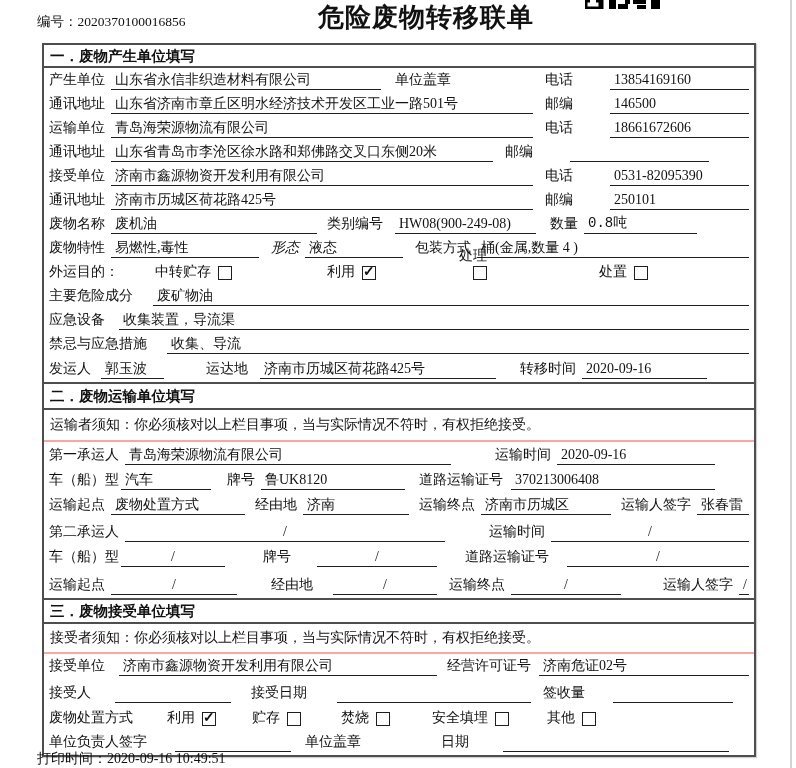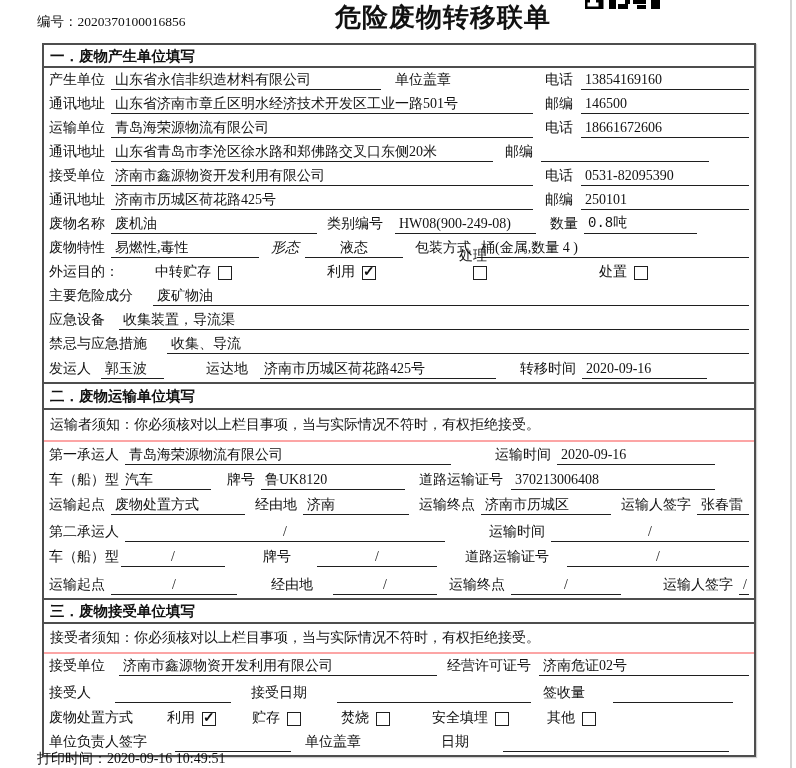--- a/index.html
+++ b/index.html
@@ -5,21 +5,21 @@
   html,body{margin:0;padding:0;}
   body{
     width:796px;height:768px;background:#ffffff;overflow:hidden;
     font-family:"Liberation Serif","DejaVu Serif",serif;color:#111;
     position:relative;font-size:14px;
   }
   .page-edge{position:absolute;left:790px;top:0;width:2px;height:768px;background:#d4d4d4;}
 
   
   .serial{position:absolute;left:37px;top:13px;font-size:13.5px;white-space:nowrap;}
-  .doc-title{position:absolute;left:335px;top:0px;margin:0;font-size:26px;font-weight:bold;letter-spacing:1px;white-space:nowrap;}
+  .doc-title{position:absolute;left:318px;top:0px;margin:0;font-size:26px;font-weight:bold;letter-spacing:1px;white-space:nowrap;}
   .qr-frag{position:absolute;left:585px;top:0px;width:75px;height:9px;overflow:hidden;}
 
   
   .doc-table{
     position:absolute;left:42px;top:43px;width:714px;
     border:2px solid #4e4e4e;box-sizing:border-box;background:#fff;
     box-shadow:1px 1px 1px rgba(0,0,0,0.18);
   }
   .sec-header{
     font-weight:bold;font-size:14.5px;padding:2px 6px 1px 6px;
@@ -31,21 +31,21 @@
     padding:0 6px;font-size:14px;
   }
   .row{display:flex;align-items:flex-end;padding:0 5px;box-sizing:border-box;}
   .lbl{white-space:nowrap;margin-bottom:4px;flex-shrink:0;}
   .val{
     border-bottom:1px solid #1f1f1f;margin-bottom:3px;padding:0 4px 1px 4px;
     min-height:17px;line-height:17px;white-space:nowrap;overflow:hidden;flex-shrink:0;
   }
   .grow{flex-grow:1;flex-shrink:1;}
   .center{text-align:center;}
-  .rgroup{display:flex;align-items:flex-end;width:204px;flex-shrink:0;}
+  .rgroup{display:flex;align-items:flex-end;width:204px;flex-shrink:0;gap:29px;}
   .rgroup .lbl{width:36px;}
   .rgroup .val{flex-grow:1;}
   .spacer{flex-grow:1;}
 
   
   .opt{display:flex;align-items:flex-end;margin-bottom:3px;}
   .opt .opt-label{white-space:nowrap;margin-bottom:1px;}
   .checkbox{
     width:12px;height:12px;border:1.4px solid #1f1f1f;display:inline-block;
     margin-left:7px;margin-bottom:2px;position:relative;flex-shrink:0;background:#fff;
@@ -141,21 +141,21 @@
     <span class="lbl" style="margin-left:10px;width:62px;">类别编号</span>
     <span class="val grow" style="margin-left:6px;margin-right:14px;">HW08(900-249-08)</span>
     <span class="lbl" style="width:34px;">数量</span>
     <span class="val" style="width:105px;margin-right:52px;font-family:Liberation Mono, monospace;">0.8吨</span>
   </div>
 
   <div class="row" style="height:24px;">
     <span class="lbl" style="width:62px;">废物特性</span>
     <span class="val" style="width:140px;">易燃性,毒性</span>
     <span class="lbl" style="margin-left:12px;width:34px;font-style:italic;">形态</span>
-    <span class="val" style="width:90px;text-align:center;">液态</span>
+    <span class="val" style="width:90px;">液态</span>
     <span class="lbl" style="margin-left:12px;width:62px;">包装方式</span>
     <span class="val grow">桶(金属,数量 4 )</span>
   </div>
 
   <div class="row" style="height:24px;">
     <span class="lbl" style="width:76px;">外运目的：</span>
     <span class="opt" style="margin-left:30px;">
       <span class="opt-label">中转贮存</span>
       <span class="checkbox"></span>
     </span>

